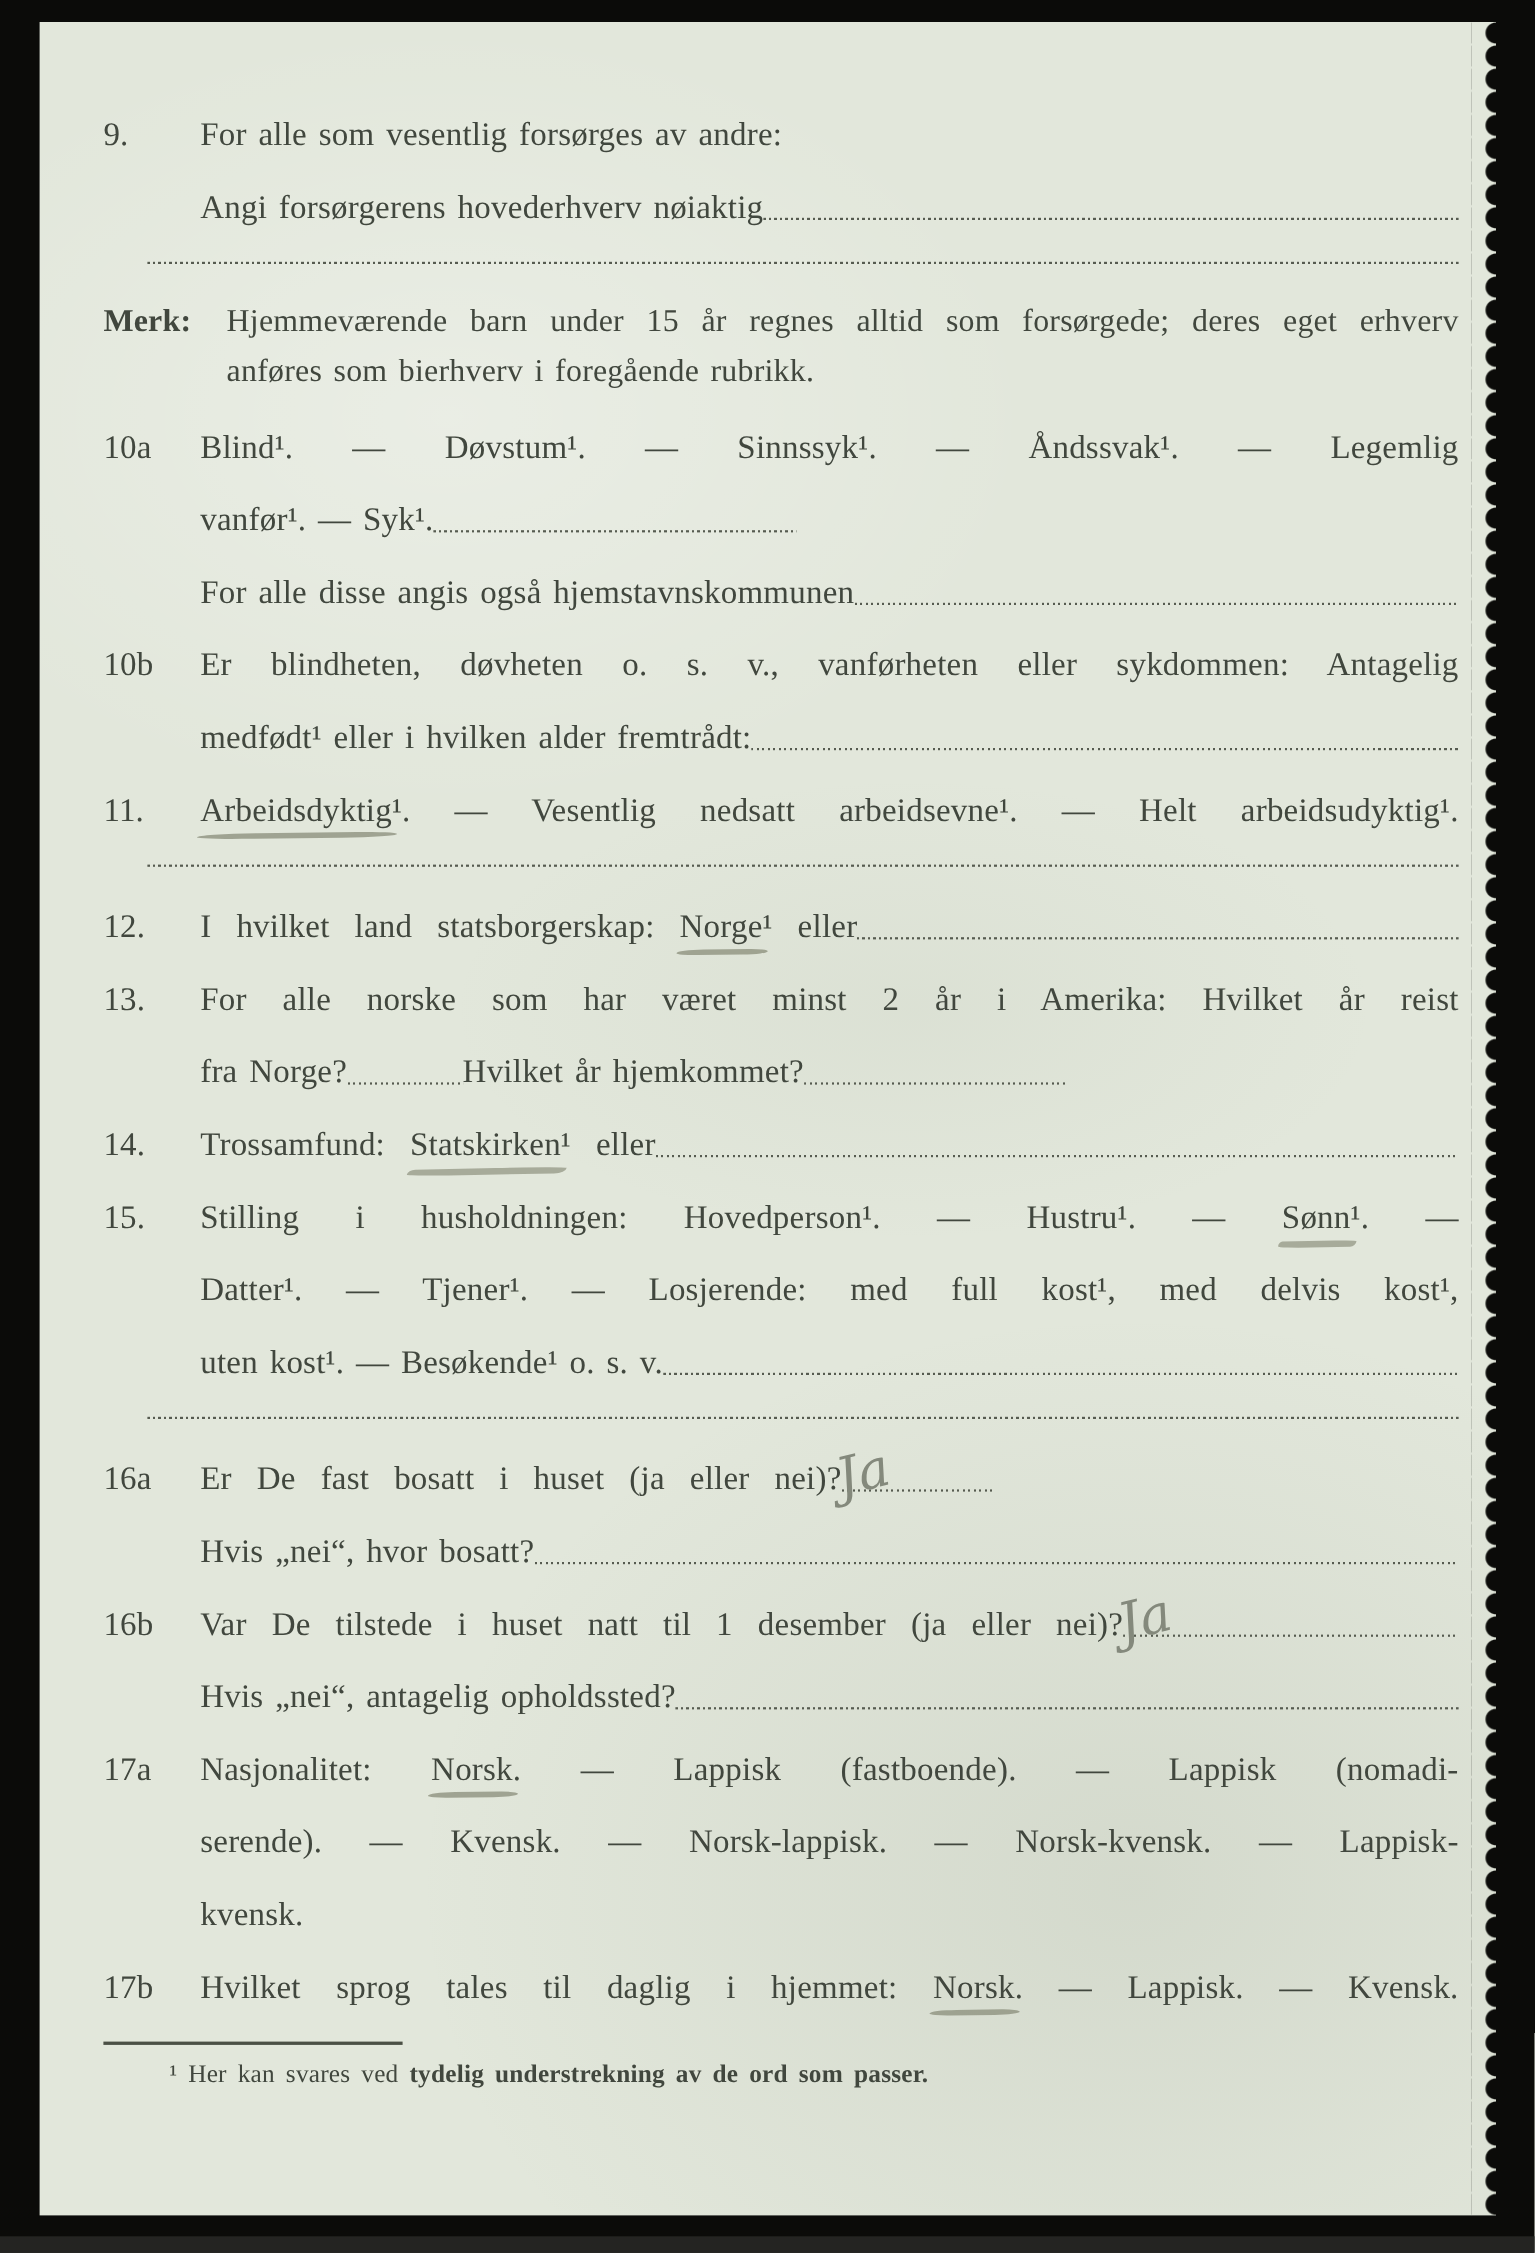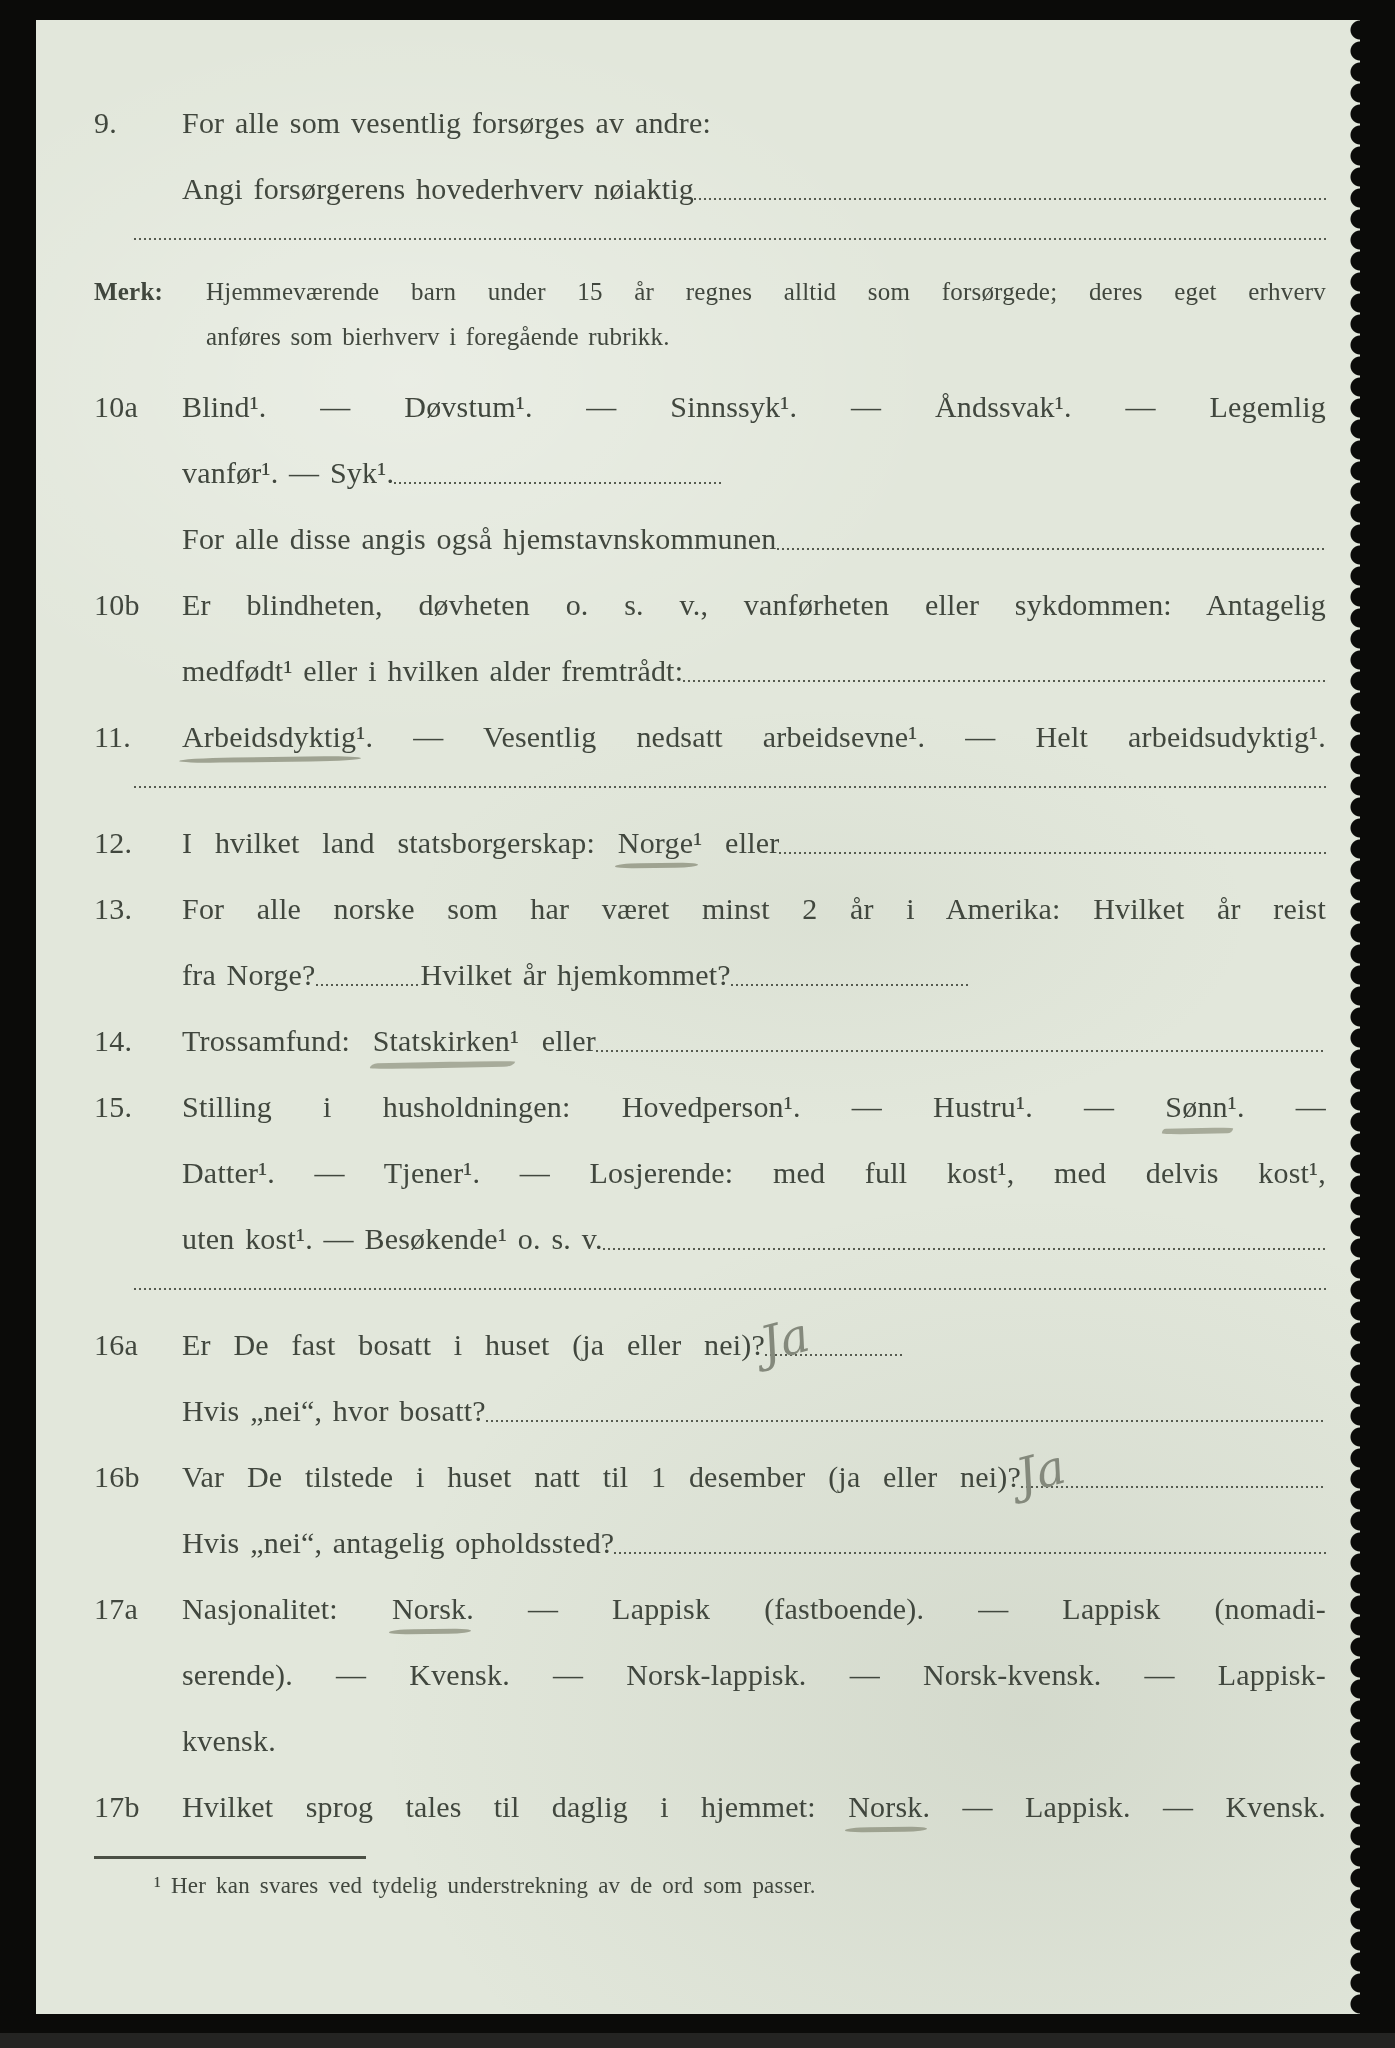--- a/index.html
+++ b/index.html
@@ -37,25 +37,25 @@
   .mb34{margin-bottom:34px !important}
   .leader{
     align-self:flex-end;height:2px;margin-bottom:5px;position:relative;
     background-image:repeating-linear-gradient(90deg,#565b50 0 2px,rgba(0,0,0,0) 2px 5px);
   }
   .leader.fill{flex:1 1 auto}
   .rule-dotted{
     height:2px;margin:28px 0 38px 40px;
     background-image:repeating-linear-gradient(90deg,#565b50 0 2px,rgba(0,0,0,0) 2px 5px);
   }
-  .merk{font-size:25px;line-height:28px;margin-bottom:12px}
+  .merk{font-size:29px;line-height:28px;margin-bottom:12px}
   .merk .num{flex:0 0 112px;font-weight:700}
   .footnote{font-size:23px;line-height:26px;margin:0 0 0 60px;word-spacing:4px}
   .sep{width:272px;height:3px;background:#4b5045;margin:20px 0 14px 0}
-  .b{font-weight:400}
+  .b{font-weight:700}
   .u{position:relative;white-space:nowrap}
   .u::after{
     content:"";position:absolute;left:-3px;right:-5px;bottom:-9px;height:5px;
     background:#8e927f;opacity:.8;transform:rotate(-.7deg);
     border-radius:60% 40% 55% 45%/120% 90% 110% 80%;
   }
   .u2::after{
     bottom:-11px;height:6px;opacity:.7;
     transform:rotate(-1.2deg) skewX(-8deg);
     border-radius:10% 90% 15% 85%/150% 40% 160% 50%;

